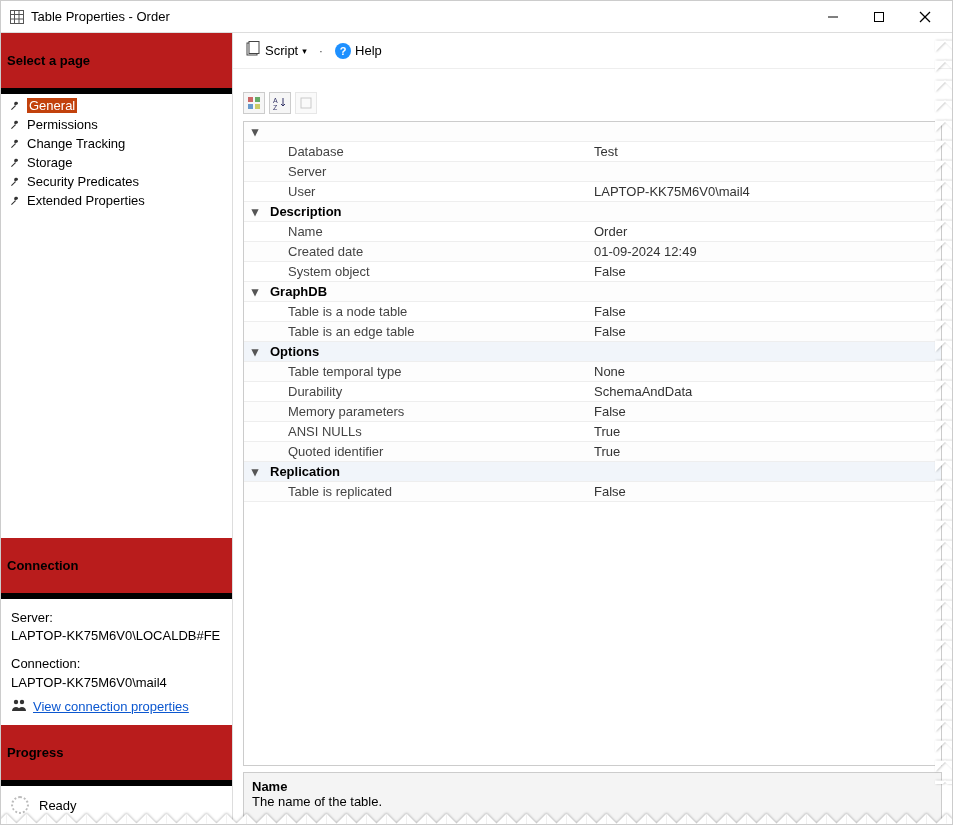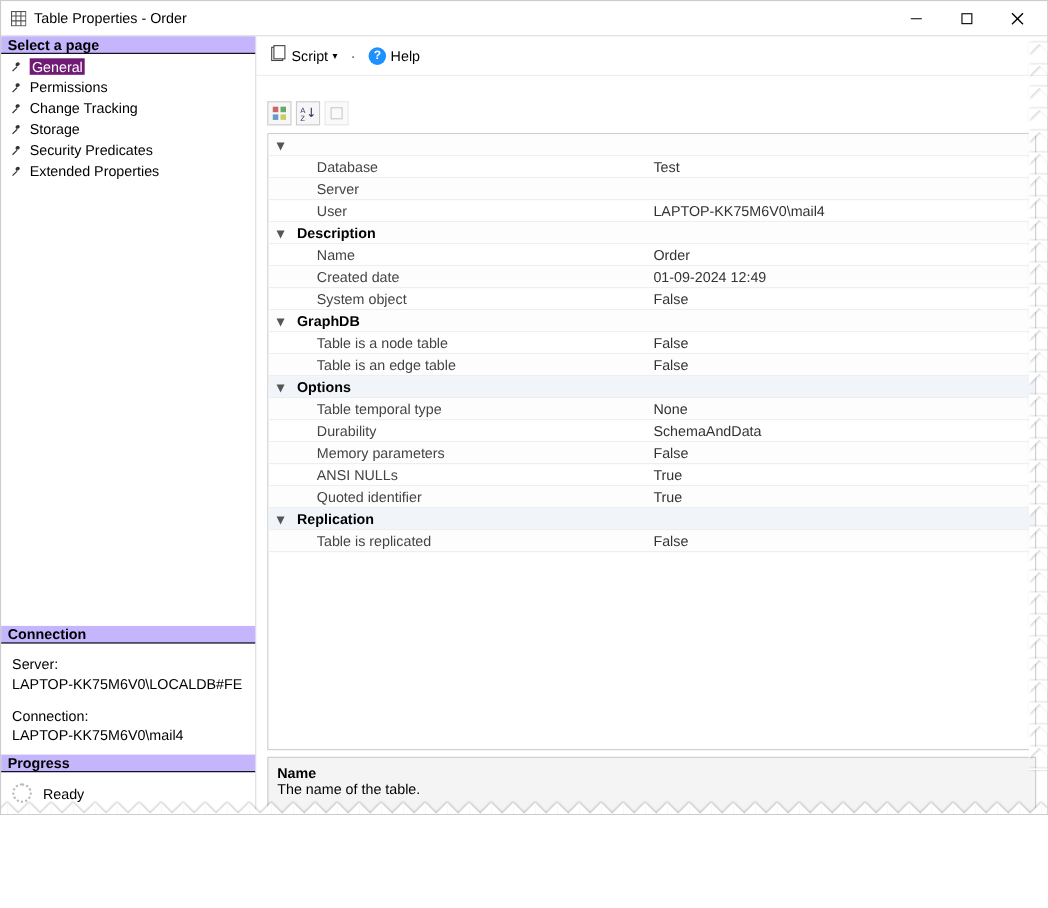--- a/index.html
+++ b/index.html
@@ -1,34 +1,34 @@
 <!DOCTYPE html>
 <html><head>
 <meta charset="utf-8">
 <style>
   * { box-sizing: border-box; }
   html, body { margin:0; padding:0; font-family: "Segoe UI", Tahoma, sans-serif; font-size:13px; color:#000; background:#fff; }
-  .window { width:953px; height:741px; border:1px solid #ccc; display:flex; flex-direction:column; position:relative; overflow:hidden; }
+  .window { width:953px; height:825px; border:1px solid #ccc; display:flex; flex-direction:column; position:relative; overflow:hidden; }
 
   
   .titlebar { height:32px; display:flex; align-items:center; border-bottom:1px solid #ddd; padding:0 4px 0 8px; }
   .titlebar .title-icon { width:16px; height:16px; margin-right:6px; display:flex;align-items:center;justify-content:center;}
   .titlebar .title { flex:0 0 auto; font-size:13px; }
   .titlebar .spacer { flex:1; }
   .winbtn { width:46px; height:32px; display:flex; align-items:center; justify-content:center; }
   .winbtn svg { stroke:#000; }
 
   
   .body { flex:1; display:flex; min-height:0; }
   .sidebar { width:232px; border-right:1px solid #ddd; display:flex; flex-direction:column; }
-  .section-header { background:#c4b5fd; font-weight:bold; padding:0 6px; border-bottom:1px solid #000000; }
+  .section-header { background:#b91c1c; font-weight:bold; padding:20px 6px; border-bottom:6px solid #000000; }
   .pagelist { padding:2px 0; }
   .pageitem { display:flex; align-items:center; padding:2px 8px; gap:6px; cursor:default; }
   .pageitem .wrench { width:12px; height:12px; }
-  .pageitem.selected span.lbl { background:#701a75; color:#fff; padding:0 2px; }
+  .pageitem.selected span.lbl { background:#c2410c; color:#fff; padding:0 2px; }
 
   .conn-section { padding:6px 10px 8px 10px; font-size:13px; line-height:1.4; }
   .conn-section .lbl { margin-top:4px; }
   .conn-link { color:#0b57d0; text-decoration:underline; display:inline-flex; align-items:center; gap:6px; margin-top:6px; }
 
   .progress-row { display:flex; align-items:center; gap:10px; padding:10px; }
   .spinner-placeholder { width:18px; height:18px; border:2px dotted #bbb; border-radius:50%; }
 
   
   .right { flex:1; display:flex; flex-direction:column; min-width:0; }
@@ -148,20 +148,31 @@
         </div>
 
       <div style="flex:1"></div>
 
       <div class="section-header">Connection</div>
       <div class="conn-section">
         <div class="lbl">Server:</div>
         <div style="white-space:nowrap;overflow:hidden;">LAPTOP-KK75M6V0\LOCALDB#FE</div>
         <div class="lbl" style="margin-top:10px">Connection:</div>
         <div>LAPTOP-KK75M6V0\mail4</div>
+        <a class="conn-link" href="#">
+          <span>
+            <svg width="16" height="14" viewBox="0 0 16 14">
+                <circle cx="5" cy="4" r="2.2" fill="#333"></circle>
+                <circle cx="11" cy="4" r="2.2" fill="#333"></circle>
+                <path d="M1 13c0-2.5 2-4 4-4s4 1.5 4 4" fill="#333"></path>
+                <path d="M7 13c0-2.5 2-4 4-4s4 1.5 4 4" fill="#333"></path>
+              </svg>
+          </span>
+          <span>View connection properties</span>
+        </a>
       </div>
 
       <div class="section-header">Progress</div>
       <div class="progress-row">
         <div class="spinner-placeholder"></div>
         <span>Ready</span>
       </div>
     </div>
 
     <div class="right">

